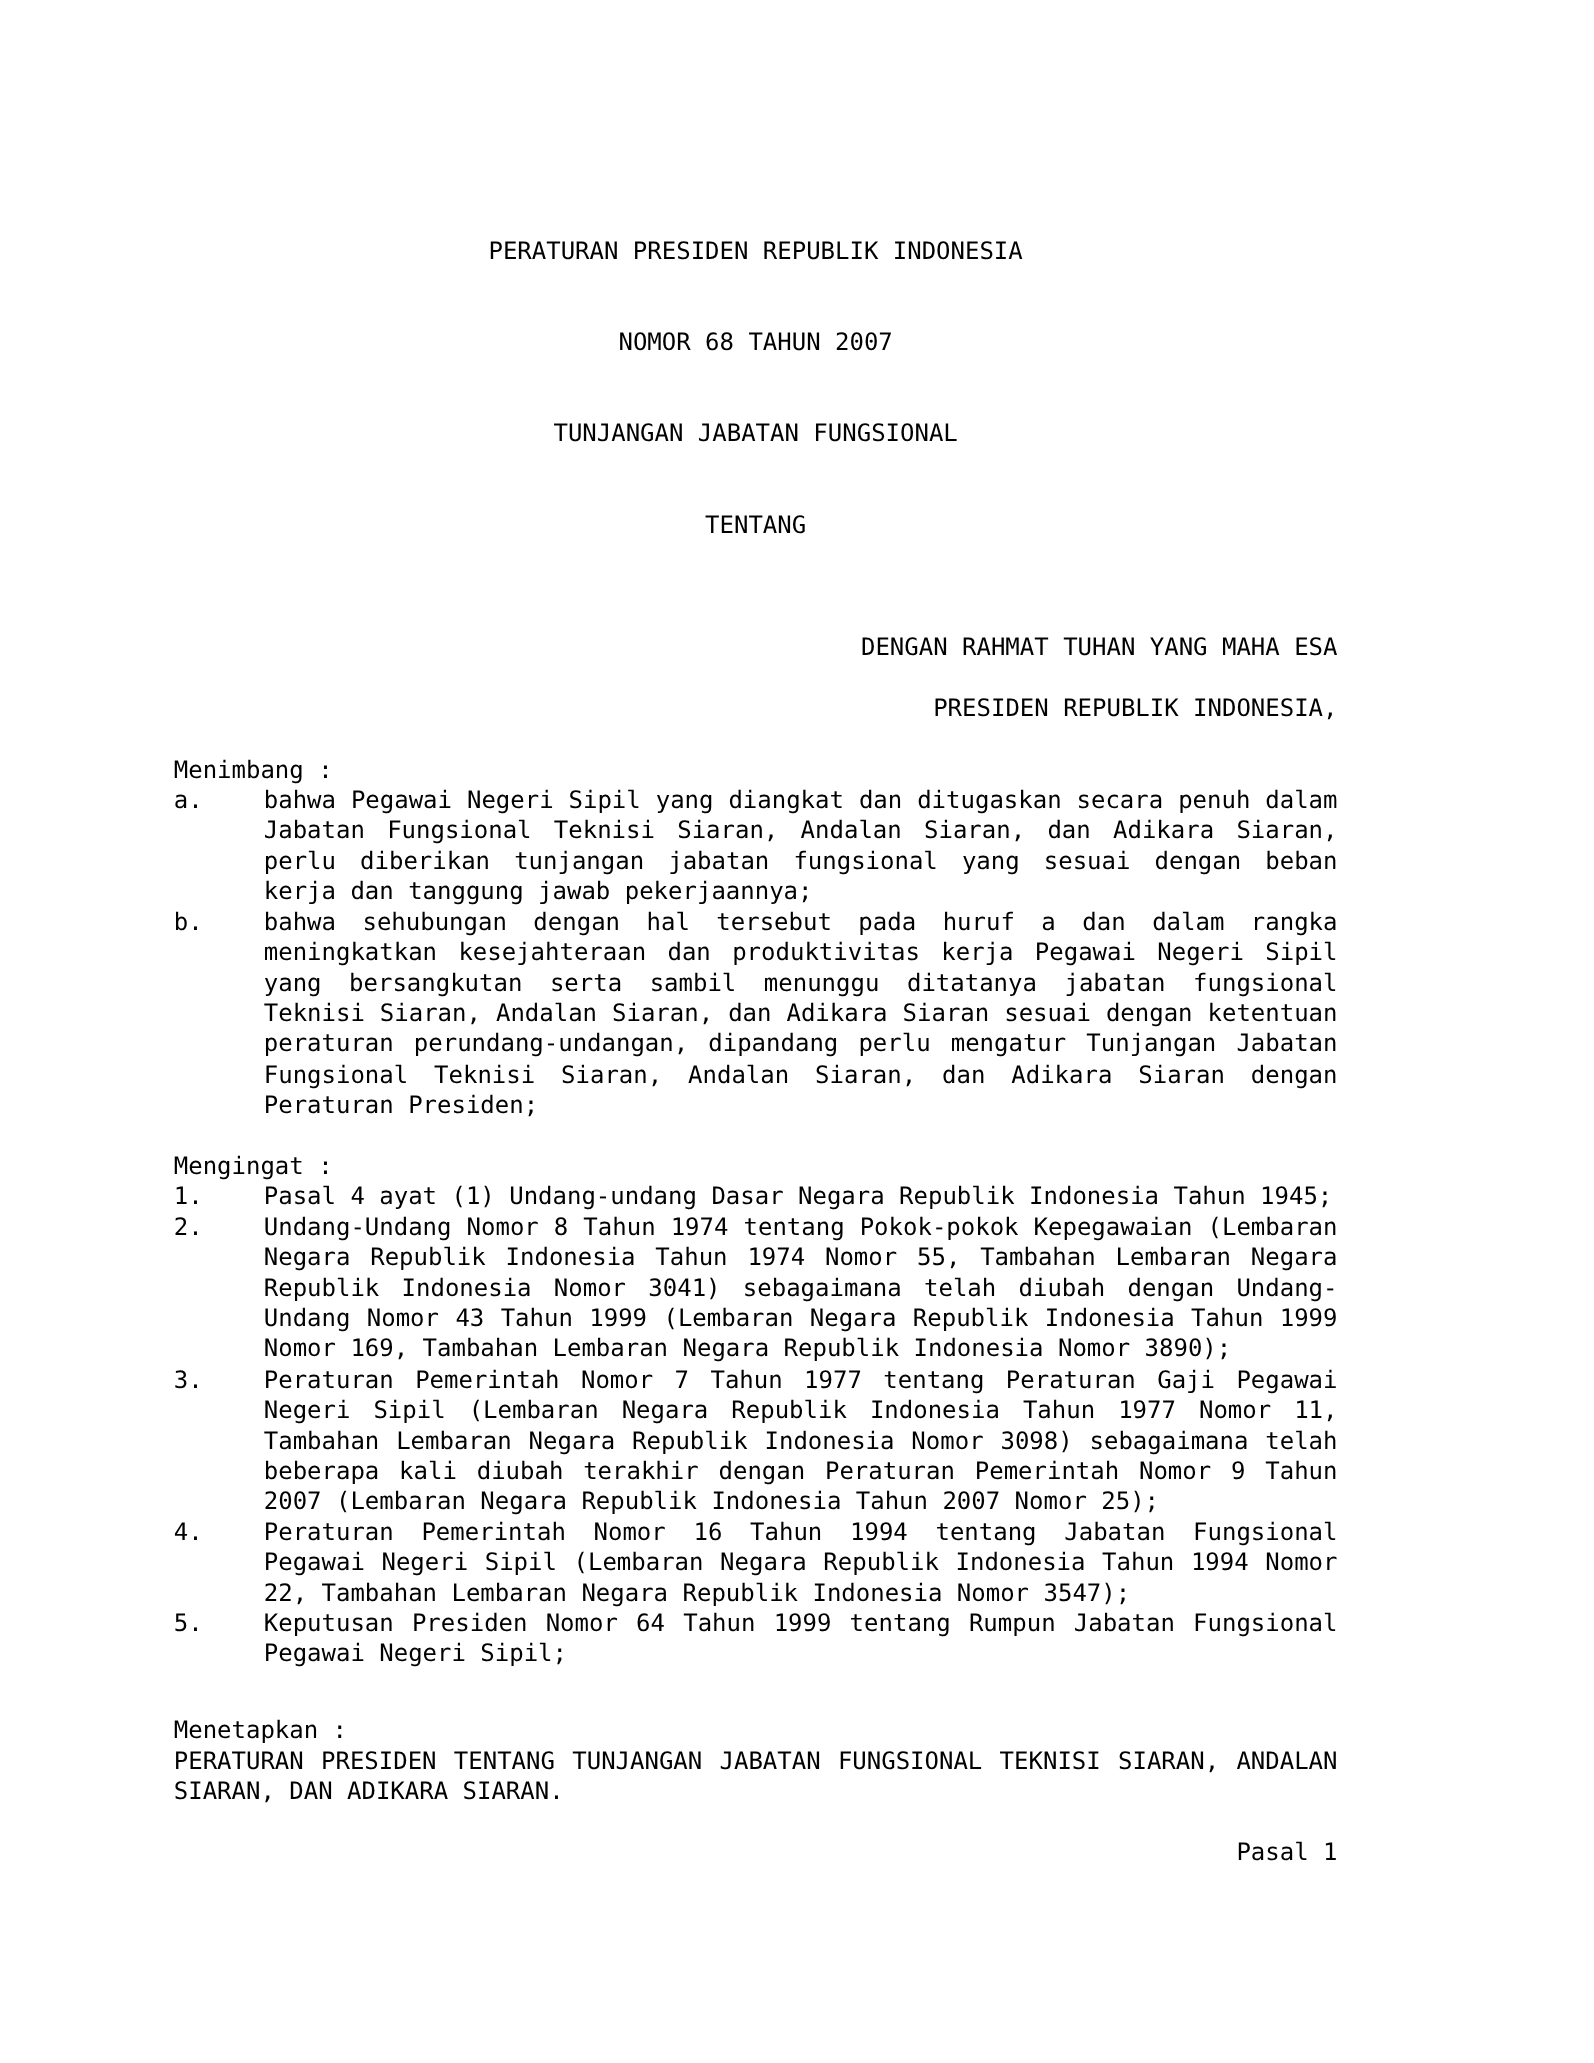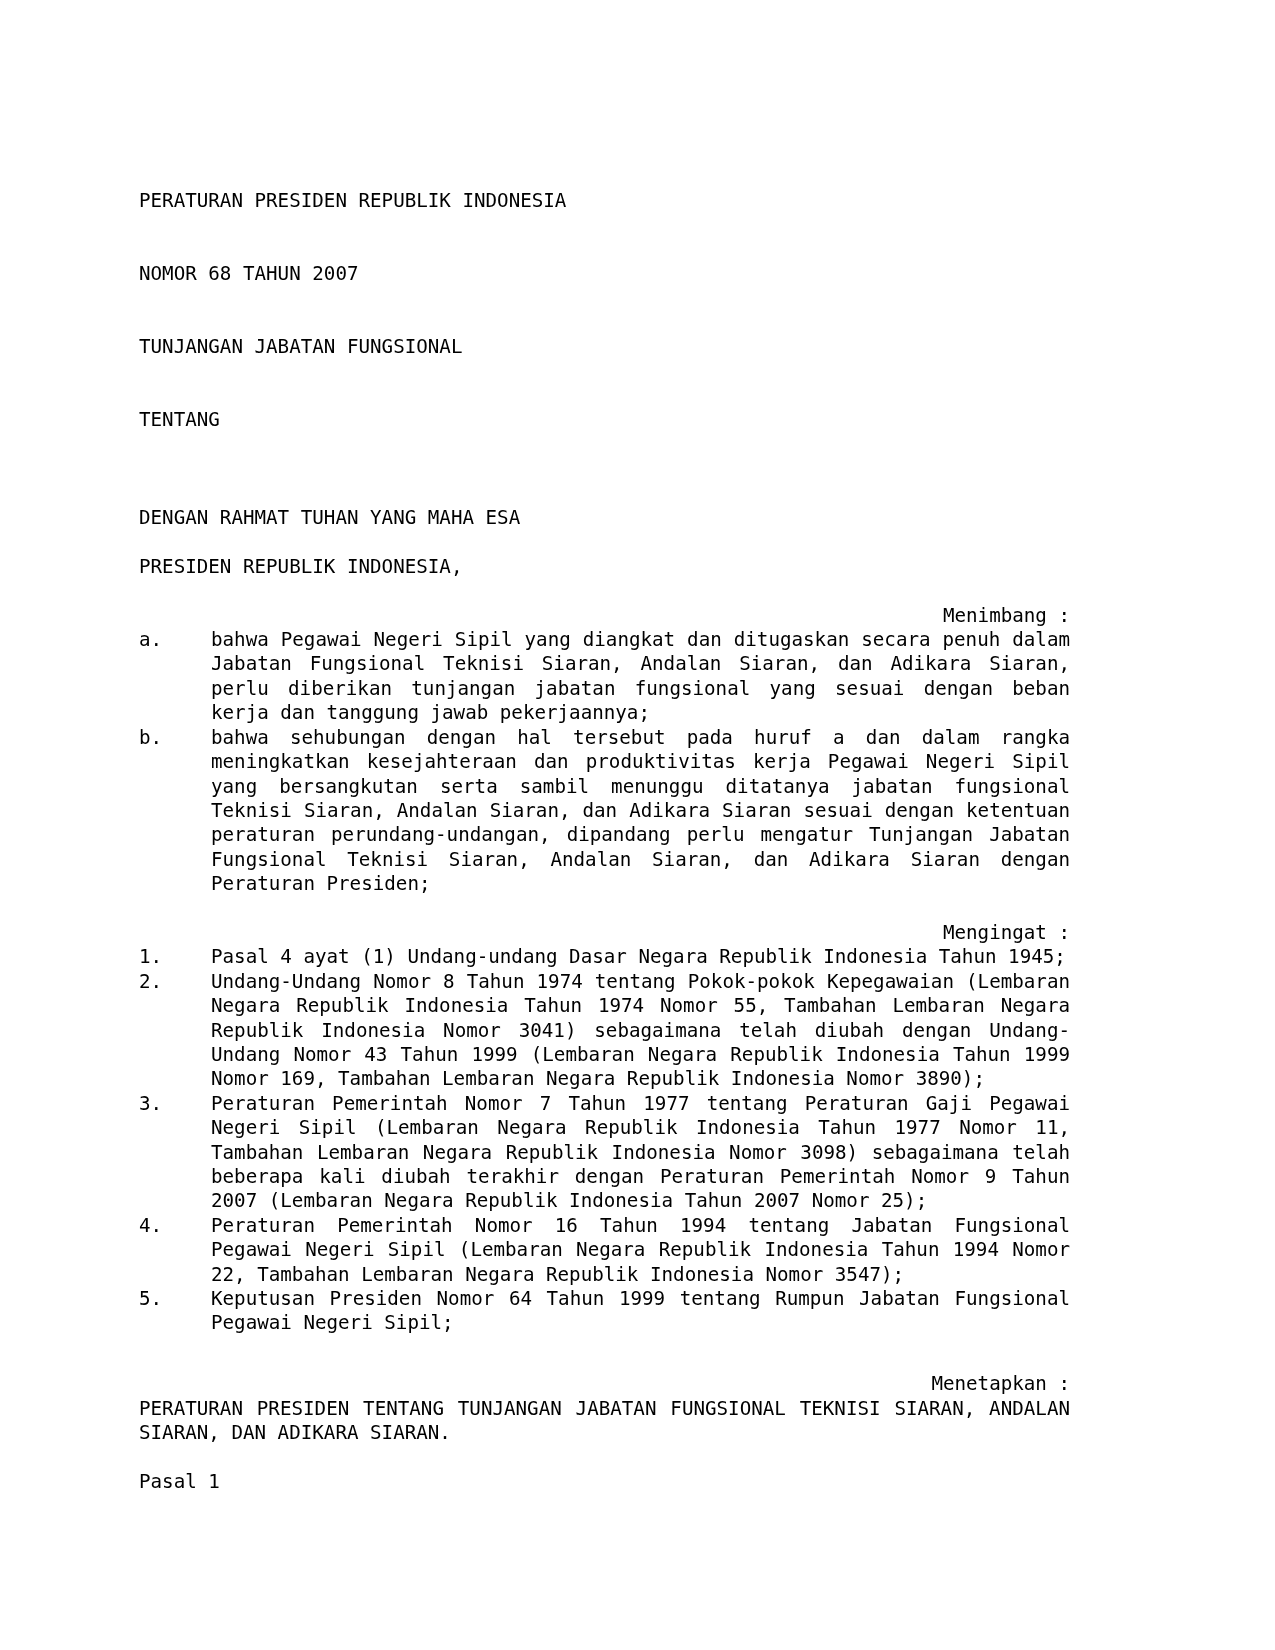--- a/index.html
+++ b/index.html
@@ -25,30 +25,30 @@
   }
   .doc-body {
     width: 931px;
     font-size: 19.2px;
     line-height: 24.4px;
     letter-spacing: 0px;
   }
 
   
   .title-block {
-    text-align: left;
+    text-align: center;
     white-space: pre;
   }
   .title-line { display: block; }
   .gap-sm { height: 24.4px; }
   .gap-md { height: 24.4px; }
 
   
   .section-label {
-    text-align: right;
+    text-align: left;
     white-space: pre;
   }
 
   
   .list {
     display: block;
   }
   .list-item {
     display: flex;
     align-items: flex-start;
@@ -63,21 +63,21 @@
     flex: 1 1 auto;
     text-align: justify;
     text-justify: inter-word;
     -moz-text-align-last: left;
     text-align-last: left;
     hyphens: none;
   }
 
   
   .centered-line {
-    text-align: left;
+    text-align: right;
     white-space: pre;
   }
 
   
   .para-justify {
     text-align: justify;
     text-justify: inter-word;
     -moz-text-align-last: left;
     text-align-last: left;
   }

